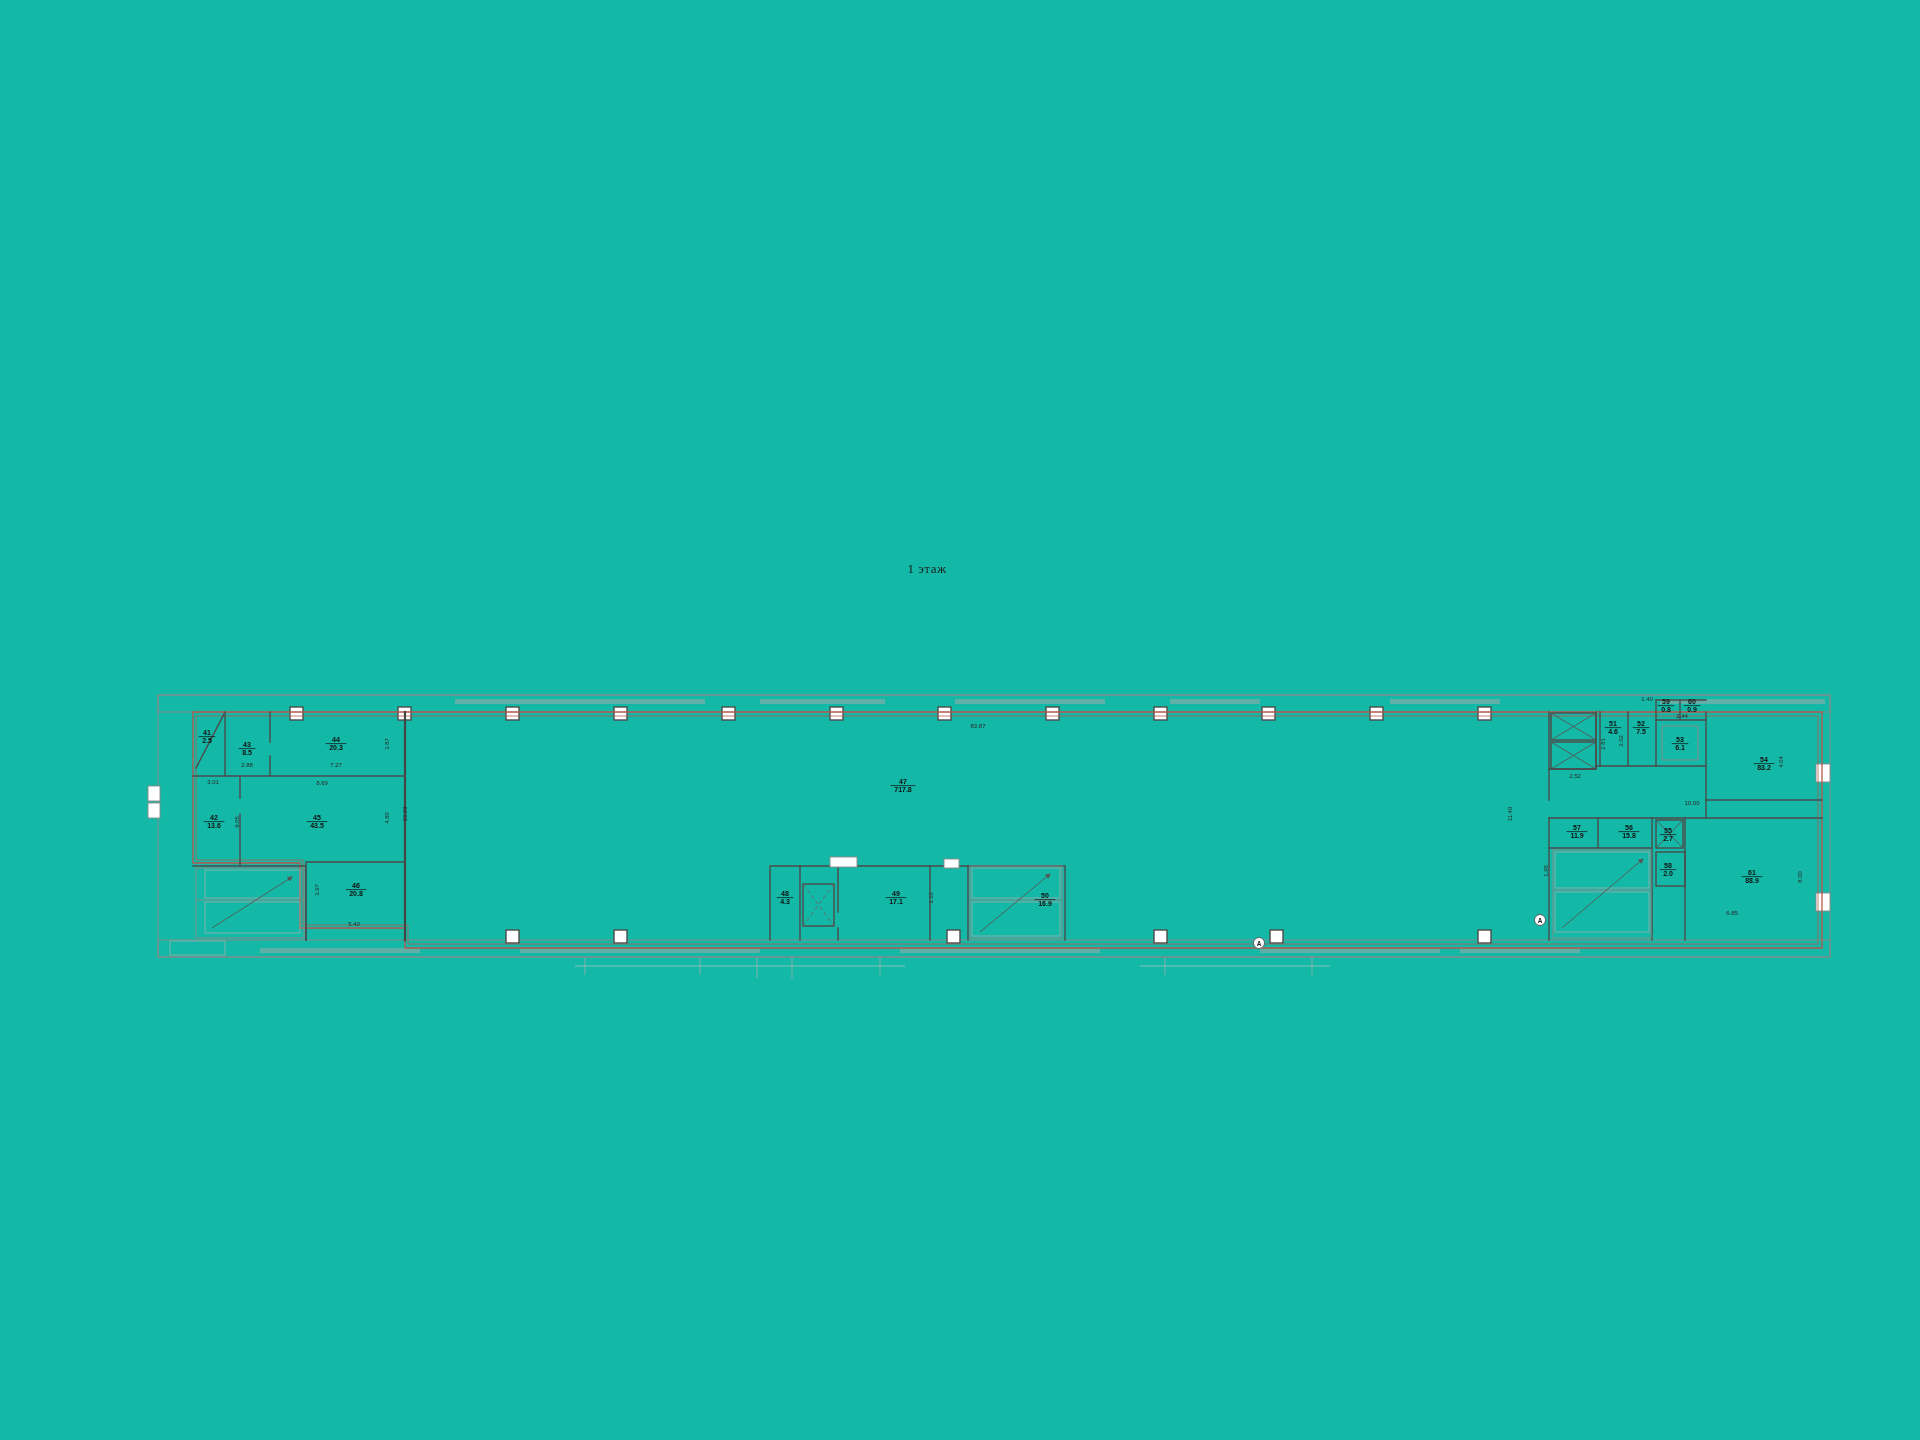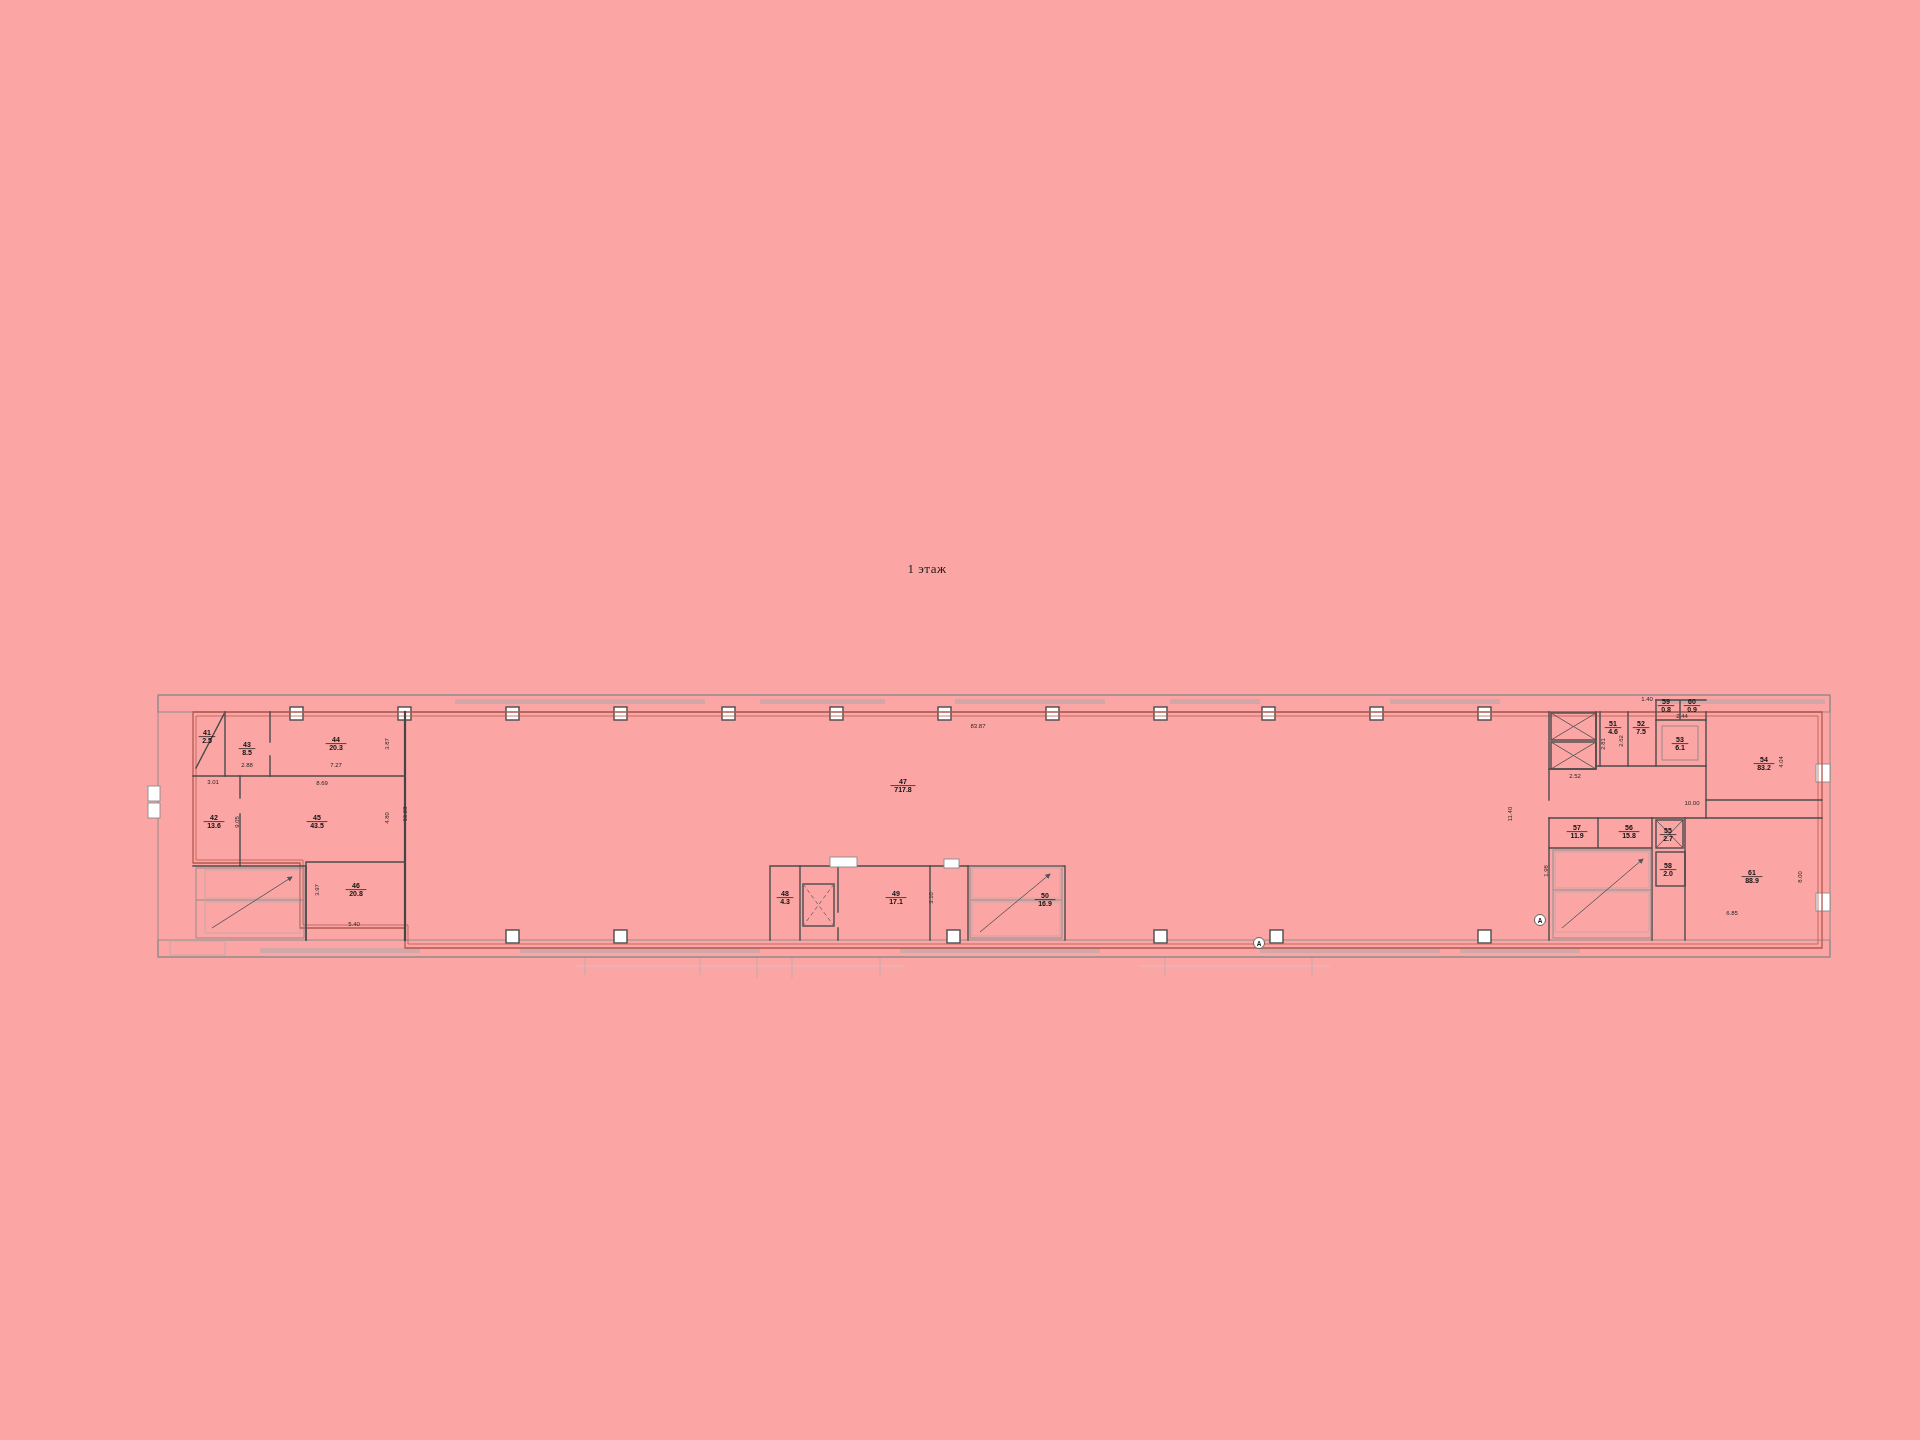--- a/index.html
+++ b/index.html
@@ -1,18 +1,18 @@
 <!DOCTYPE html>
 <html style="--red: #b4584e;"><head>
 <meta charset="utf-8">
 <style>
   html,body{margin:0;padding:0;background:#ffffff;}
   body{width:1920px;height:1440px;position:relative;overflow:hidden;
        font-family:"Liberation Sans",sans-serif;}
-  .page{position:absolute;inset:0;background:#fca5a5;}
+  .page{position:absolute;inset:0;background:#14b8a6;}
   .plan-title{position:absolute;left:847px;top:561px;width:160px;text-align:center;
               font:13px "Liberation Serif",serif;color:#1d1d1d;letter-spacing:0.5px;}
   svg{position:absolute;left:0;top:0;}
   .wall{stroke:#4b4b4b;stroke-width:1.4;fill:none;stroke-linecap:square;}
   .wall2{stroke:#444;stroke-width:2.2;fill:none;stroke-linecap:square;}
   .thin{stroke:#8a8a8a;stroke-width:0.9;fill:none;}
   .thin2{stroke:#adadad;stroke-width:0.7;fill:none;}
   .faint{stroke:#cfcfcf;stroke-width:0.6;fill:none;}
   .red{stroke:var(--red,#b4584e);stroke-width:1.3;fill:none;}
   .red2{stroke:var(--red,#b4584e);stroke-width:0.9;fill:none;opacity:.85;}

